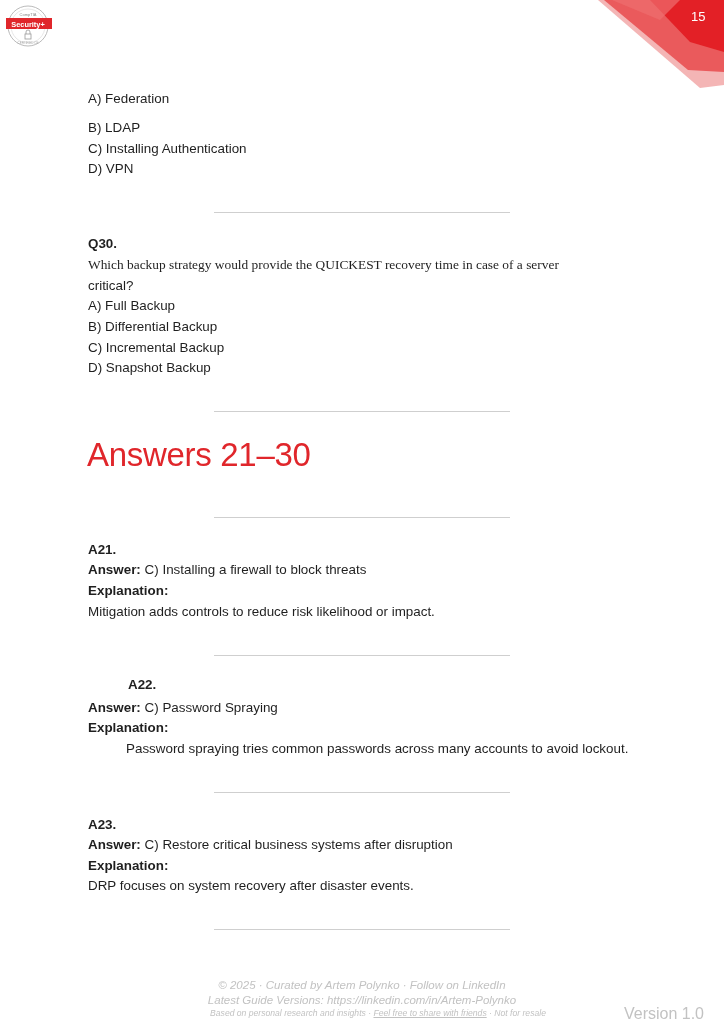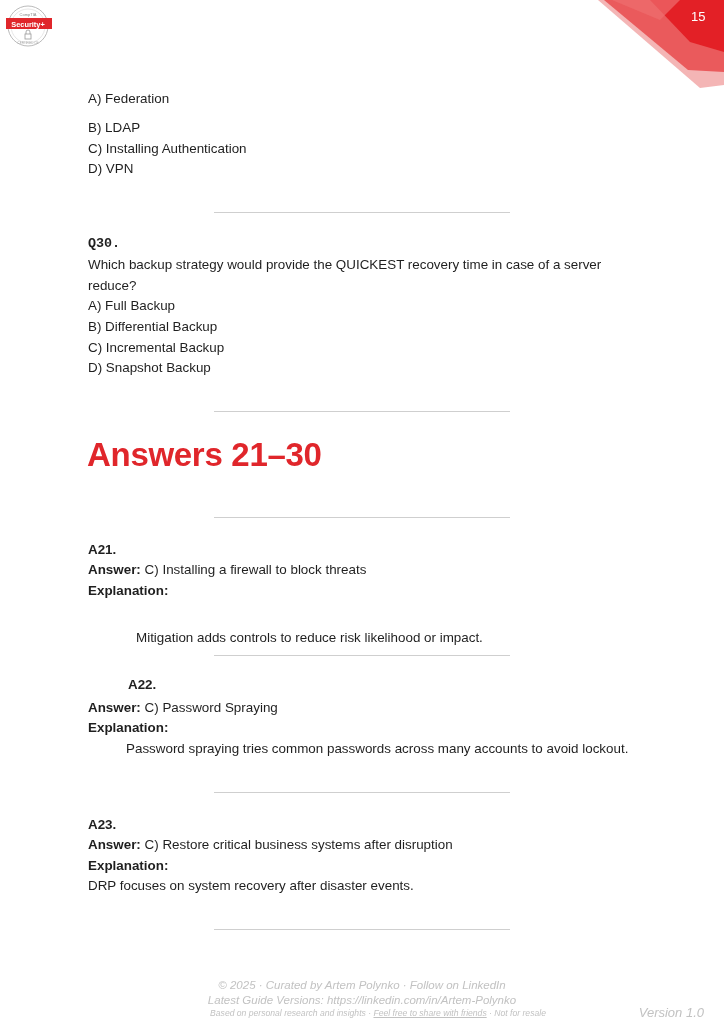--- a/index.html
+++ b/index.html
@@ -12,29 +12,29 @@
     .corner { position: absolute; top: 0; right: 0; width: 724px; height: 120px; pointer-events: none; }
     .page-num {
       position: absolute; top: 9px; right: 5px; width: 28px; text-align: left;
       color: #ffffff; font-size: 13px;
     }
     .badge { position: absolute; left: 4px; top: 3px; width: 50px; height: 46px; }
     .line { position: absolute; left: 88px; font-size: 13.4px; line-height: 20.6px; white-space: nowrap; }
     .bold { font-weight: bold; }
     .divider { position: absolute; left: 214px; width: 296px; height: 0; border-top: 1.3px solid #cfcfcf; }
     .section-title {
-      position: absolute; left: 87px; top: 436px; font-size: 33px; font-weight: bold;
+      position: absolute; left: 87px; top: 436px; font-size: 33px; font-weight: normal;
       color: #e0262b; letter-spacing: -0.3px; white-space: nowrap;
     }
     .footer {
       position: absolute; left: 0; width: 724px; text-align: center; font-style: italic;
       color: #c2c2c2; white-space: nowrap;
     }
     .footer a { color: #c2c2c2; text-decoration: underline; }
-    .version { position: absolute; right: 20px; top: 1005px; font-size: 13px; font-style: italic; color: #c2c2c2; }
+    .version { position: absolute; right: 20px; top: 1005px; font-size: 16px; color: #c2c2c2; }
   </style>
 </head>
 <body>
 
 <svg class="corner" viewBox="0 0 724 120" preserveAspectRatio="none">
   <polygon points="598,0 724,0 724,85 700,88" fill="#f4b5b5"></polygon>
   <polygon points="604,0 724,0 724,72 688,70" fill="#ea5a5c"></polygon>
   <polygon points="650,0 724,0 724,52 690,42" fill="#e32026"></polygon>
   <polygon points="612,0 680,0 660,20" fill="#ee6d6f" opacity="0.7"></polygon>
 </svg>
@@ -51,38 +51,38 @@
   <text x="24" y="41" font-size="3" text-anchor="middle" fill="#aaa" font-family="Liberation Sans, sans-serif">CERTIFIED CE</text>
 </svg>
 
 <div class="line" style="top:89px;">A) Federation</div>
 <div class="line" style="top:118px;">B) LDAP</div>
 <div class="line" style="top:139px;">C) Installing Authentication</div>
 <div class="line" style="top:159px;">D) VPN</div>
 
 <div class="divider" style="top:212px;"></div>
 
-<div class="line bold" style="top:234px;font-family:Liberation Mono, monospace;">Q30.</div>
-<div class="line" style="top:255px;">Which backup strategy would provide the QUICKEST recovery time in case of a server</div>
-<div class="line" style="top:276px;">reduce?</div>
+<div class="line bold" style="top:234px;">Q30.</div>
+<div class="line" style="top:255px;font-family:Liberation Serif, serif;">Which backup strategy would provide the QUICKEST recovery time in case of a server</div>
+<div class="line" style="top:276px;">critical?</div>
 <div class="line" style="top:296px;">A) Full Backup</div>
 <div class="line" style="top:317px;">B) Differential Backup</div>
 <div class="line" style="top:338px;">C) Incremental Backup</div>
 <div class="line" style="top:358px;">D) Snapshot Backup</div>
 
 <div class="divider" style="top:411px;"></div>
 
 <div class="section-title">Answers 21–30</div>
 
 <div class="divider" style="top:517px;"></div>
 
 <div class="line bold" style="top:540px;">A21.</div>
 <div class="line" style="top:560px;"><span class="bold">Answer:</span><span> C) Installing a firewall to block threats</span></div>
 <div class="line bold" style="top:581px;">Explanation:</div>
-<div class="line" style="top:628px;margin-left:48px;">Mitigation adds controls to reduce risk likelihood or impact.</div>
+<div class="line" style="top:602px;">Mitigation adds controls to reduce risk likelihood or impact.</div>
 
 <div class="divider" style="top:655px;"></div>
 
 <div class="line bold" style="top:675px;margin-left:40px;">A22.</div>
 <div class="line" style="top:698px;"><span class="bold">Answer:</span><span> C) Password Spraying</span></div>
 <div class="line bold" style="top:718px;">Explanation:</div>
 <div class="line" style="top:739px;margin-left:38px;">Password spraying tries common passwords across many accounts to avoid lockout.</div>
 
 <div class="divider" style="top:792px;"></div>
 

